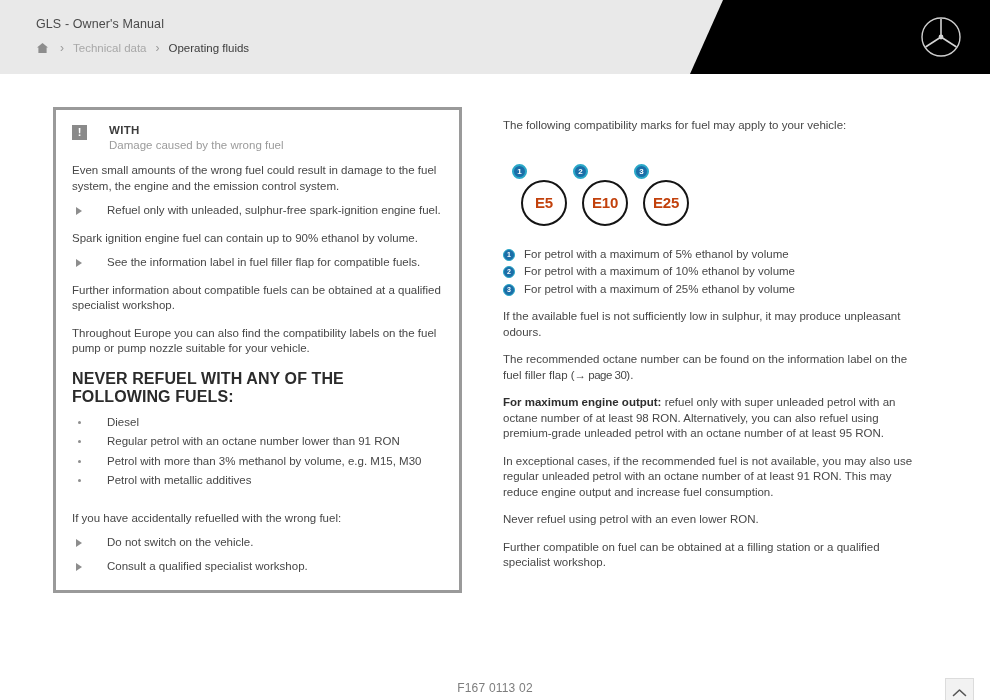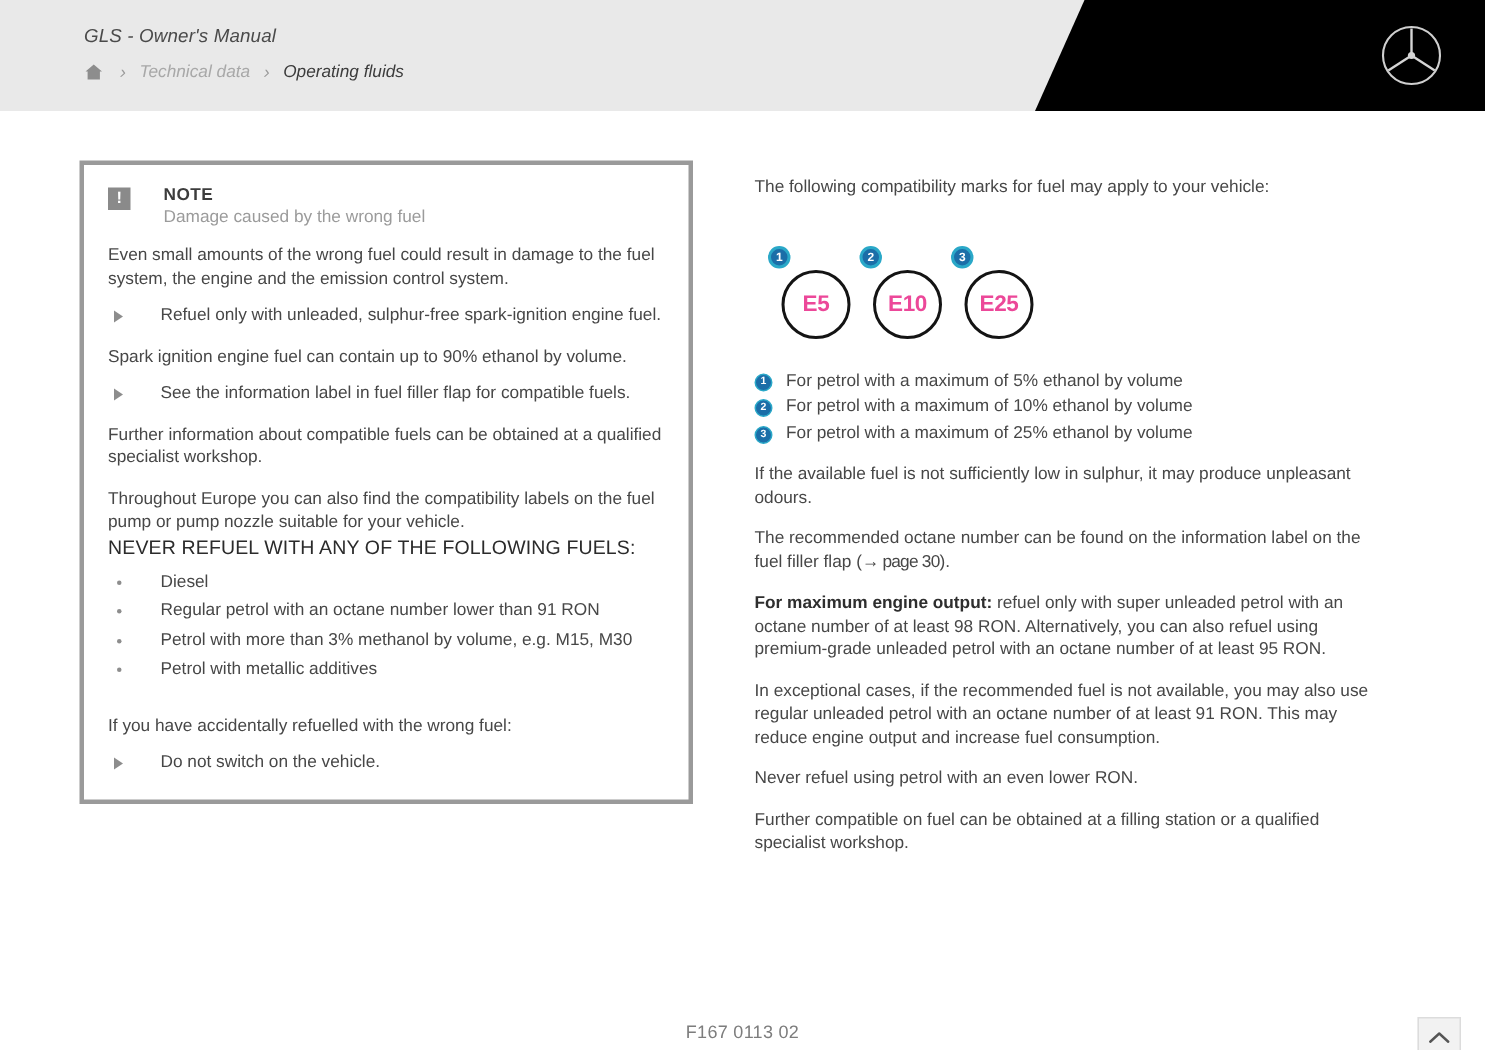--- a/index.html
+++ b/index.html
@@ -28,23 +28,22 @@
   .header-black {
     position: absolute;
     top: 0; right: 0;
     width: 300px;
     height: 74px;
     background: #000000;
     clip-path: polygon(33px 0, 300px 0, 300px 74px, 0 74px);
   }
   .header-titles {
     position: absolute;
-    left: 56px;
+    left: 36px;
     top: 17px;
-    font-style: italic;
   }
   .doc-title {
     font-size: 12.5px;
     color: #4a4a4a;
     letter-spacing: .1px;
   }
   .breadcrumb {
     margin-top: 9px;
     display: flex;
     align-items: center;
@@ -126,23 +125,24 @@
   }
 
   .body-text {
     font-size: 11.5px;
     line-height: 15.5px;
     color: #474747;
     margin-top: 12px;
   }
   .bold-lead { font-weight: bold; color: #2e2e2e; }
   .heading-caps {
-    font-size: 13px;
-    font-weight: normal;
+    font-size: 16px;
+    font-weight: bold;
     color: #2b2b2b;
+    margin-top: 13px;
     letter-spacing: .1px;
   }
 
   ul.arrow-list, ul.dot-list {
     list-style: none;
     margin: 9px 0 0 0;
     padding: 0;
   }
   ul.arrow-list li, ul.dot-list li {
     position: relative;
@@ -200,21 +200,21 @@
   .mark-circle {
     width: 46px;
     height: 46px;
     border: 2px solid #141414;
     border-radius: 50%;
     display: flex;
     align-items: center;
     justify-content: center;
     font-size: 15px;
     font-weight: bold;
-    color: #ec4899;
+    color: #c2410c;
     box-sizing: border-box;
     letter-spacing: -.2px;
   }
   .callout {
     position: absolute;
     left: -9px;
     top: 0;
     width: 15px;
     height: 15px;
     border-radius: 50%;
@@ -319,21 +319,21 @@
     </svg>
   </div>
 </div>
 
 <div class="page">
 
   <div class="note-box">
     <div class="note-head">
       <div class="note-icon">!</div>
       <div class="note-head-text">
-        <div class="note-title">NOTE</div>
+        <div class="note-title">WITH</div>
         <div class="note-sub">Damage caused by the wrong fuel</div>
       </div>
     </div>
 
     <div class="body-text">Even small amounts of the wrong fuel could result in damage to the fuel system, the engine and the emission control system.</div>
 
     <ul class="arrow-list">
       <li>Refuel only with unleaded, sulphur-free spark-ignition engine fuel.</li>
     </ul>
 
@@ -352,20 +352,21 @@
       <li>Diesel</li>
       <li>Regular petrol with an octane number lower than 91 RON</li>
       <li>Petrol with more than 3% methanol by volume, e.g. M15, M30</li>
       <li>Petrol with metallic additives</li>
     </ul>
 
     <div class="body-text" style="margin-top:22px;">If you have accidentally refuelled with the wrong fuel:</div>
 
     <ul class="arrow-list">
       <li>Do not switch on the vehicle.</li>
+      <li>Consult a qualified specialist workshop.</li>
     </ul>
   </div>
 
   <div class="right-col">
     <div class="body-text" style="margin-top:0;">The following compatibility marks for fuel may apply to your vehicle:</div>
 
     <div class="marks-row">
       <div class="mark-item">
         <span class="callout">1</span>
         <div class="mark-circle">E5</div>

